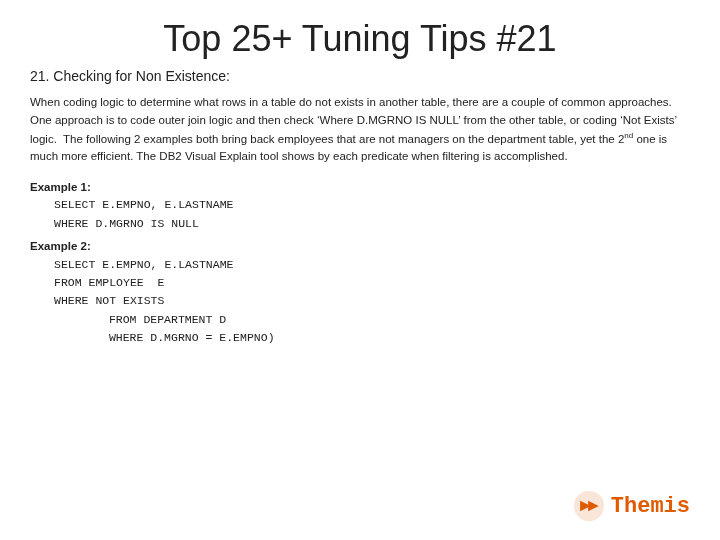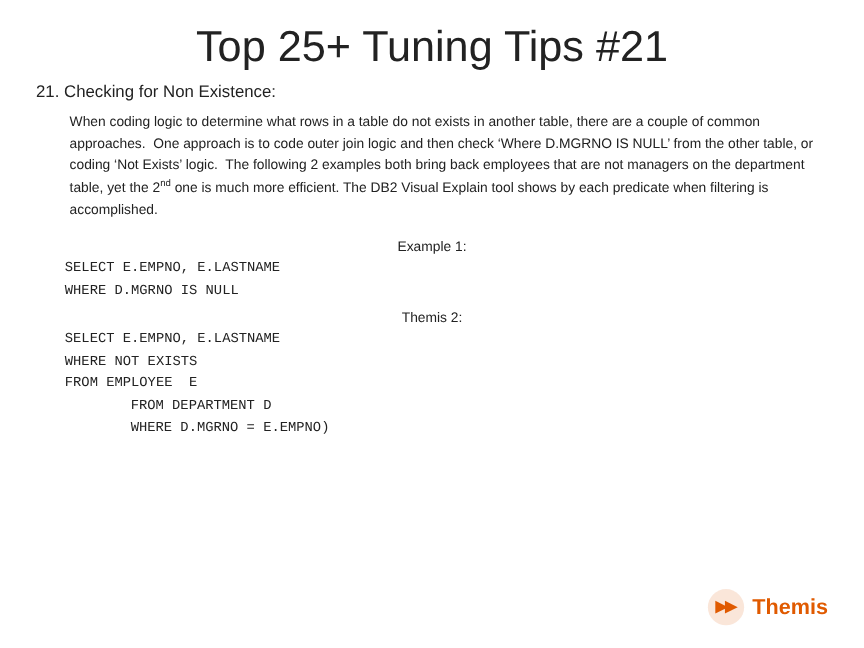--- a/index.html
+++ b/index.html
@@ -39,38 +39,36 @@
       color: #222222;
       margin-bottom: 10px;
     }
 
     .body-text {
       font-size: 11.5px;
       color: #222222;
       line-height: 1.55;
       margin-bottom: 12px;
       font-family: Arial, Helvetica, sans-serif;
-      margin-left: 28px;
     }
 
     .body-text sup {
       font-size: 8px;
     }
 
     .examples-block {
       font-size: 11.5px;
       color: #222222;
       line-height: 1.6;
       font-family: Arial, Helvetica, sans-serif;
     }
 
     .example-label {
-      font-weight: normal;
+      font-weight: bold;
       margin-top: 6px;
-      text-align: center;
     }
 
     .code-block {
       font-family: 'Courier New', Courier, monospace;
       font-size: 11.5px;
       color: #222222;
       line-height: 1.6;
     }
 
     .indent1 {
@@ -89,24 +87,24 @@
       align-items: center;
       gap: 6px;
     }
 
     .logo-icon {
       width: 32px;
       height: 32px;
     }
 
     .logo-text {
-      font-size: 18px;
+      font-size: 22px;
       font-weight: bold;
       color: #e05a00;
-      font-family: Liberation Sans, sans-serif;
+      font-family: Liberation Mono, monospace;
     }
   </style>
 </head>
 <body>
 
 <div class="page">
 
   <h1 class="title">Top 25+ Tuning Tips #21</h1>
 
   <div class="subtitle">21. Checking for Non Existence:</div>
@@ -121,26 +119,26 @@
 
   <div class="examples-block">
 
     <div class="example-label">Example 1:</div>
 
     <div class="code-block indent1">
       <div>SELECT E.EMPNO, E.LASTNAME</div>
       <div>WHERE D.MGRNO IS NULL</div>
     </div>
 
-    <div class="example-label" style="margin-top:4px;">Themis 2:</div>
+    <div class="example-label" style="margin-top:4px;">Example 2:</div>
 
     <div class="code-block indent1">
       <div>SELECT E.EMPNO, E.LASTNAME</div>
+      <div>FROM EMPLOYEE &nbsp;E</div>
       <div>WHERE NOT EXISTS</div>
-      <div>FROM EMPLOYEE &nbsp;E</div>
       <div class="indent2">&nbsp;FROM DEPARTMENT D</div>
       <div class="indent2">&nbsp;WHERE D.MGRNO = E.EMPNO)</div>
     </div>
 
   </div>
 
   <div class="logo-area">
     <svg class="logo-icon" viewBox="0 0 36 36" xmlns="http://www.w3.org/2000/svg">
 
       <circle cx="18" cy="18" r="17" fill="#e05a00" opacity="0.15"></circle>

